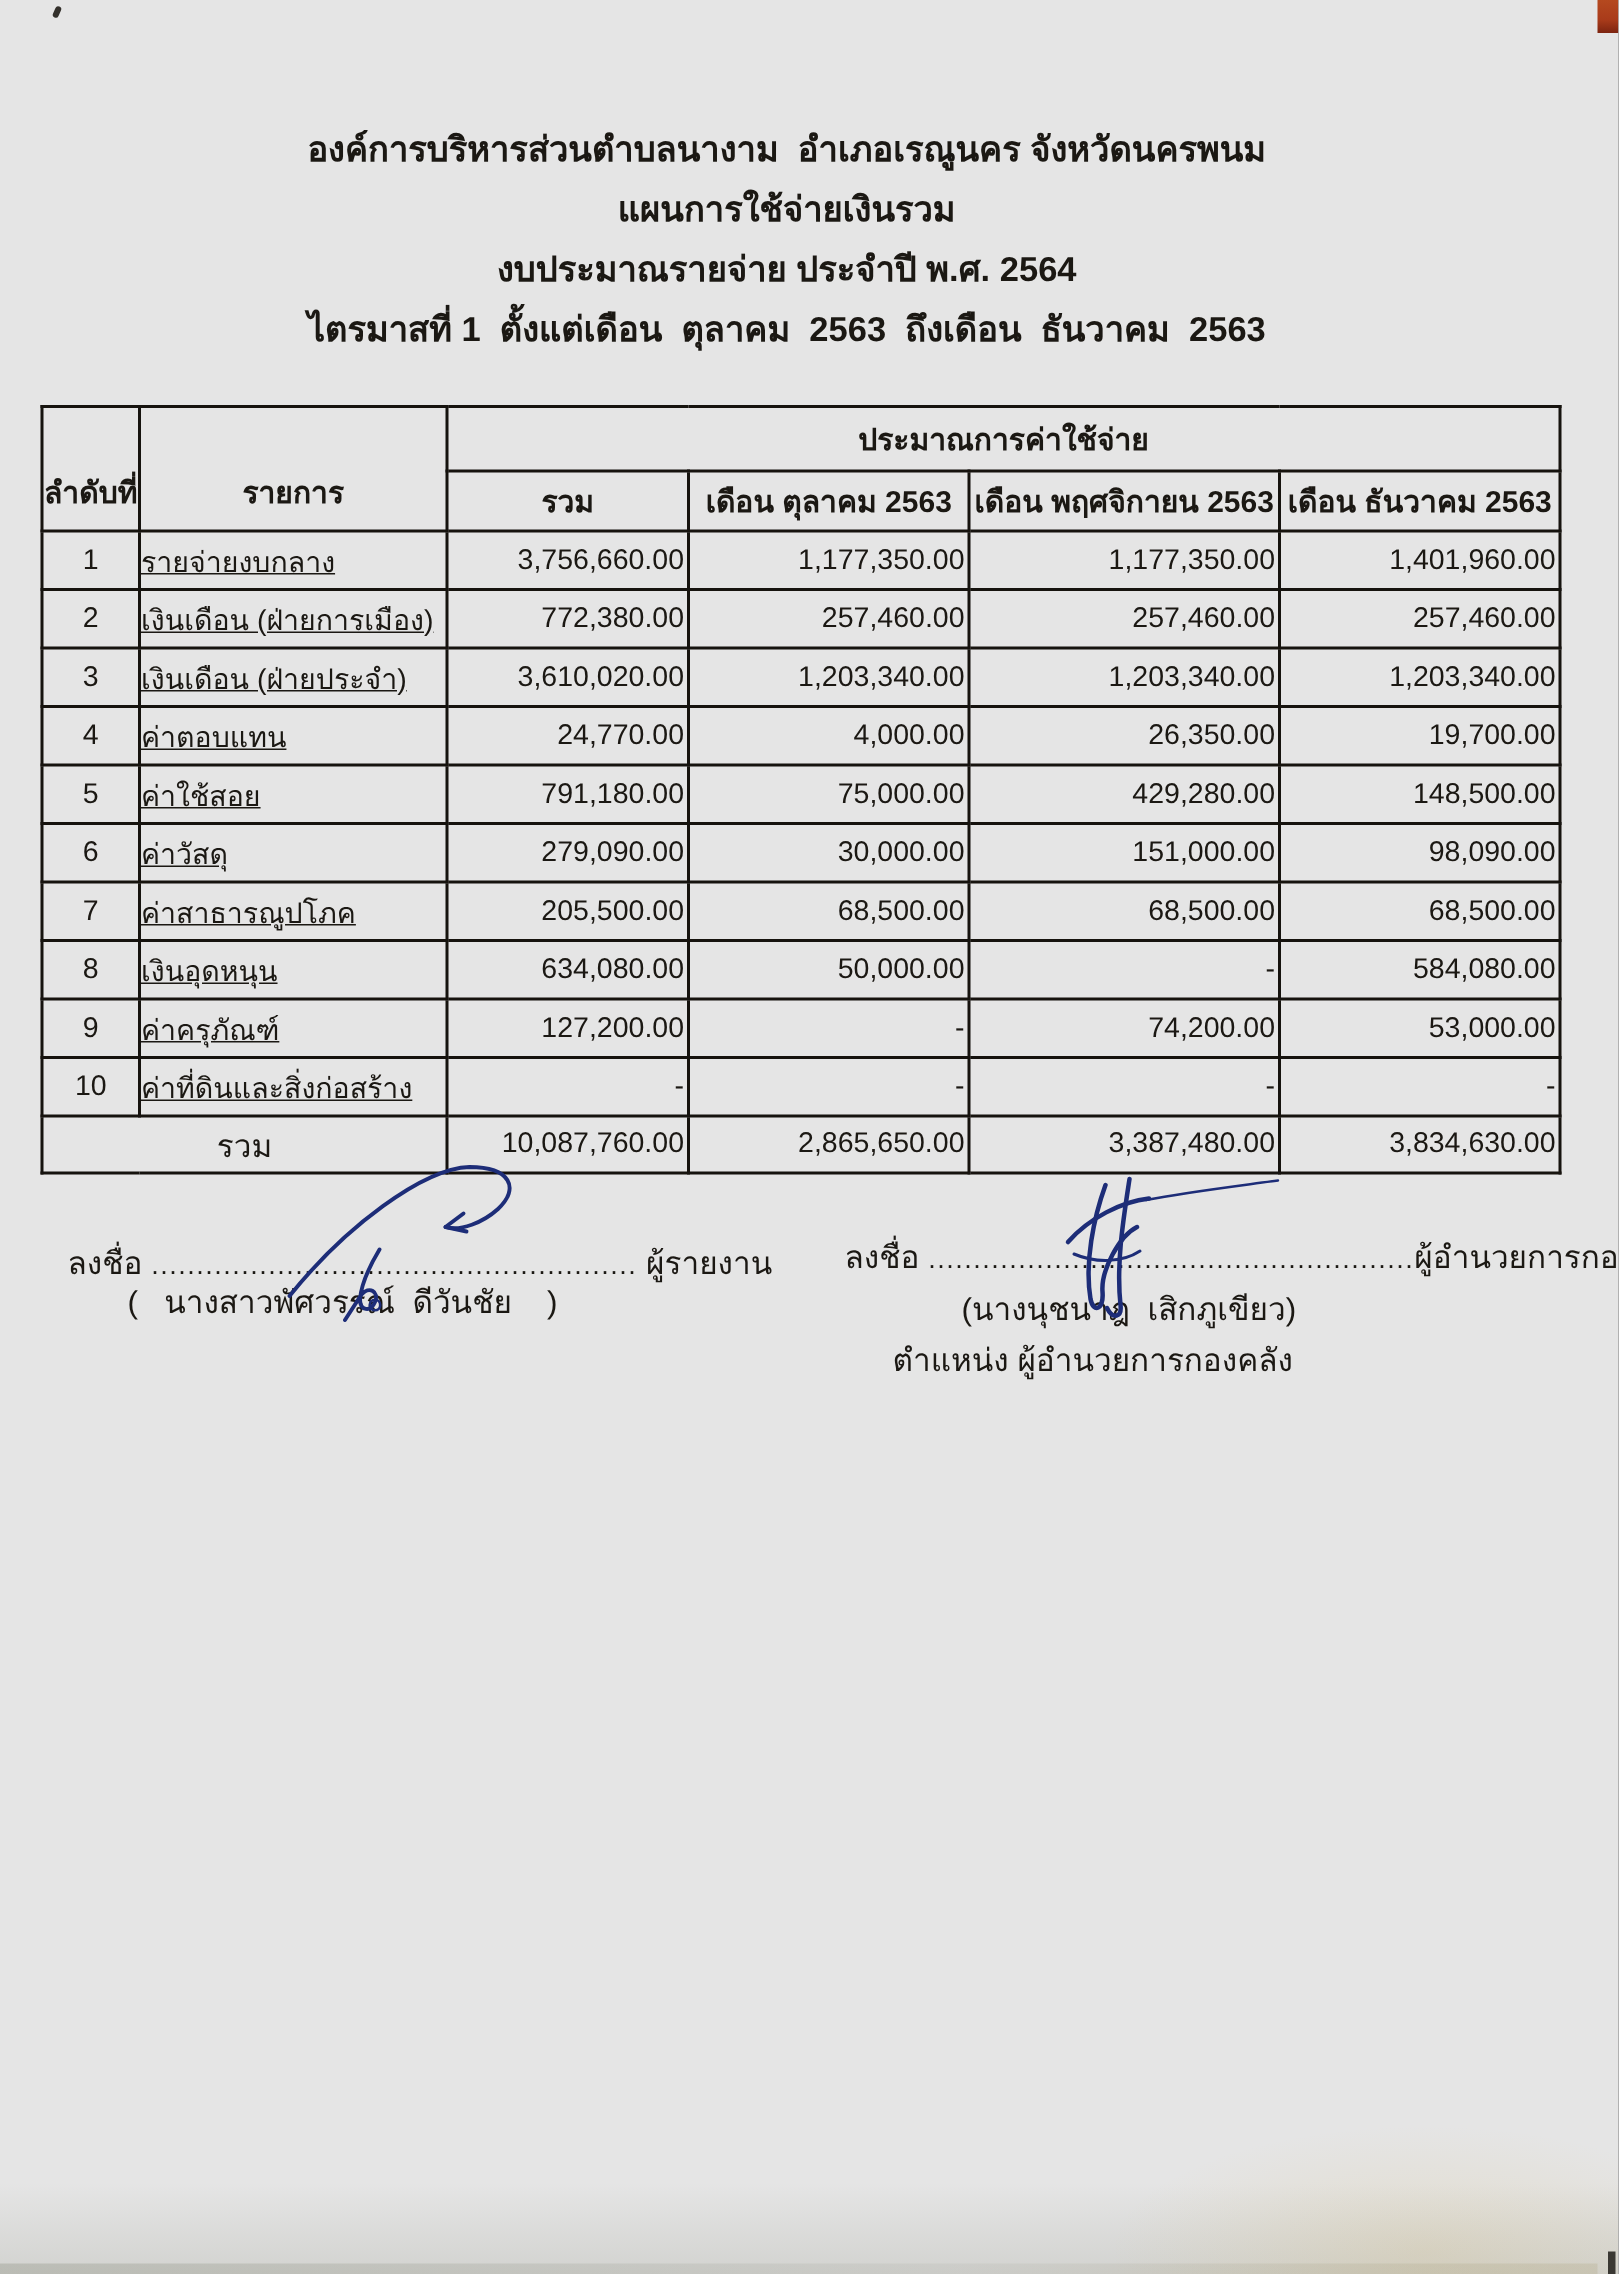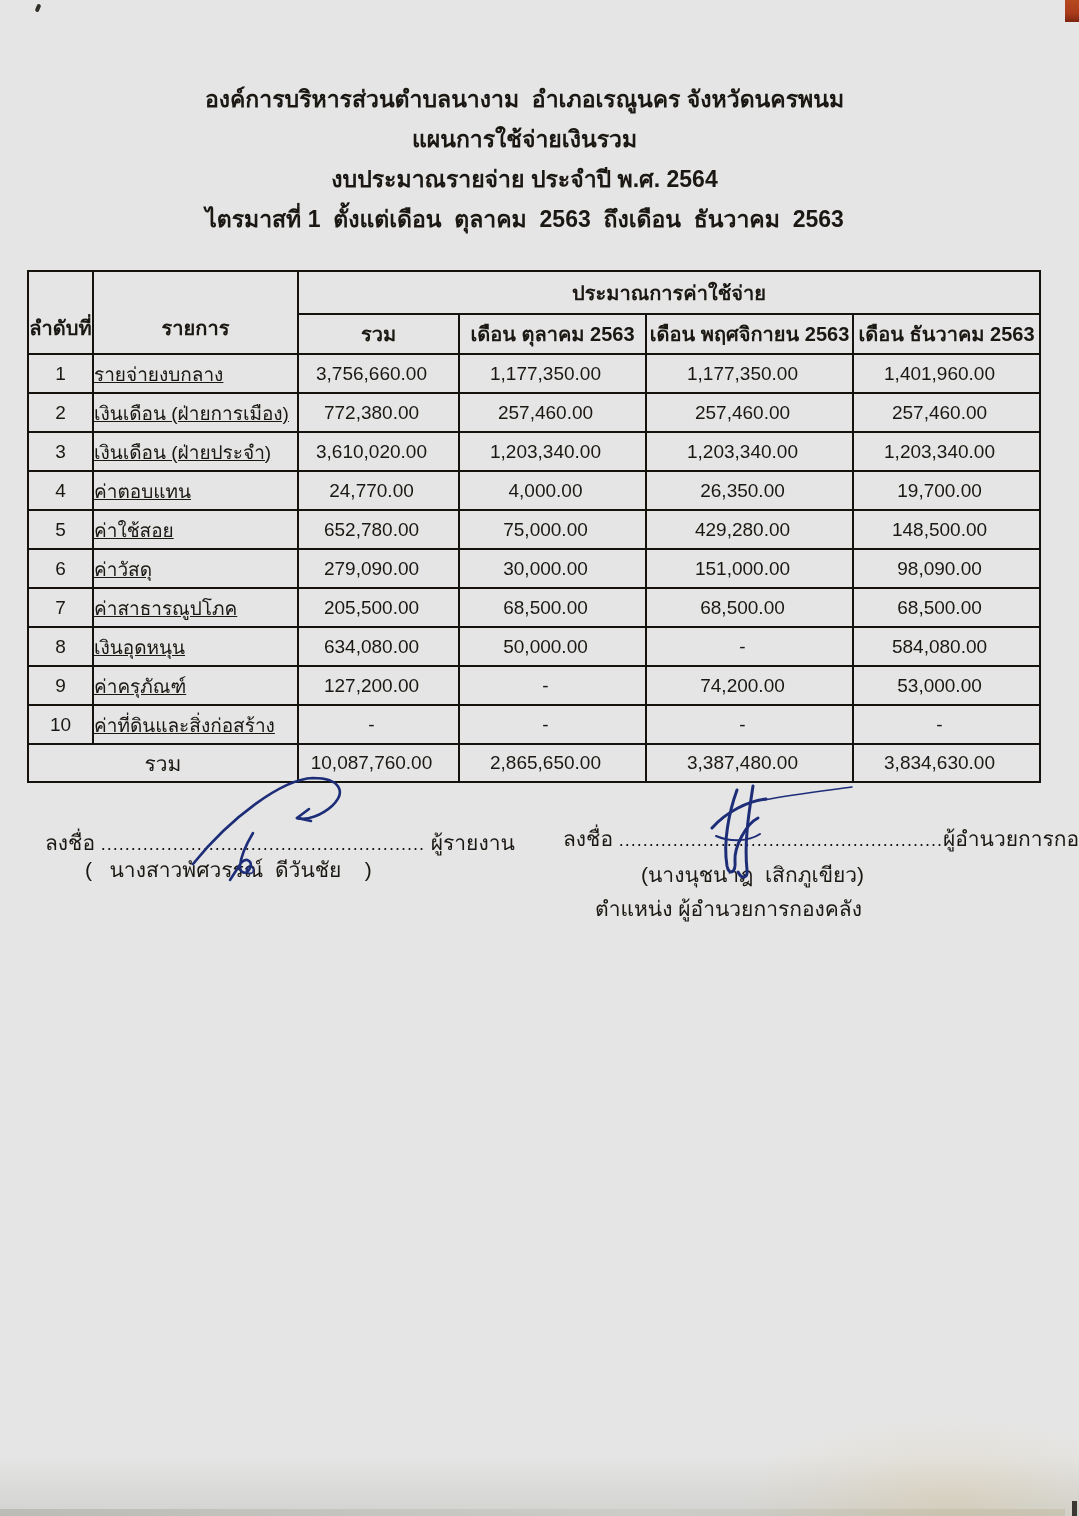--- a/index.html
+++ b/index.html
@@ -69,21 +69,21 @@
     overflow: hidden;
     white-space: nowrap;
   }
   table.budget th { font-weight: 700; font-size: 20px; }
   tr.group-row th { height: 43px; border-bottom-width: 2px; margin-left: 32px; }
   tr.sub-row th { height: 40px; }
   th.span2 { vertical-align: bottom; padding-bottom: 9px; }
   tr.data-row td { height: 39px; }
   td.no { text-align: center; font-size: 20px; }
   td.item { text-align: left; padding-left: 0; font-size: 20px; text-decoration: underline; }
-  td.num { text-align: center; padding-right: 14px; font-size: 19px; }
+  td.num { text-align: right; padding-right: 2px; font-size: 19px; }
   tr.total-row td { height: 38px; }
   tr.total-row td.label { text-align: center; font-size: 21px; }
 
   .sig { position: absolute; font-size: 21px; line-height: 25px; }
   .sig .row1 { white-space: pre; }
   .sig .dots { letter-spacing: 1px; font-size: 18px; }
   .sig-left { left: 33px; top: 830px; }
   .sig-left .row1 { padding-left: 12px; }
   .sig-left .row2 { padding-left: 52px; margin-top: 0; white-space: pre; }
   .sig-left .row3 { margin-top: 9px; font-weight: 700; }
@@ -164,21 +164,21 @@
         <td class="no">4</td>
         <td class="item">ค่าตอบแทน</td>
         <td class="num">24,770.00</td>
         <td class="num">4,000.00</td>
         <td class="num">26,350.00</td>
         <td class="num">19,700.00</td>
       </tr>
       <tr class="data-row">
         <td class="no">5</td>
         <td class="item">ค่าใช้สอย</td>
-        <td class="num">652,780.00</td>
+        <td class="num">791,180.00</td>
         <td class="num">75,000.00</td>
         <td class="num">429,280.00</td>
         <td class="num">148,500.00</td>
       </tr>
       <tr class="data-row">
         <td class="no">6</td>
         <td class="item">ค่าวัสดุ</td>
         <td class="num">279,090.00</td>
         <td class="num">30,000.00</td>
         <td class="num">151,000.00</td>

